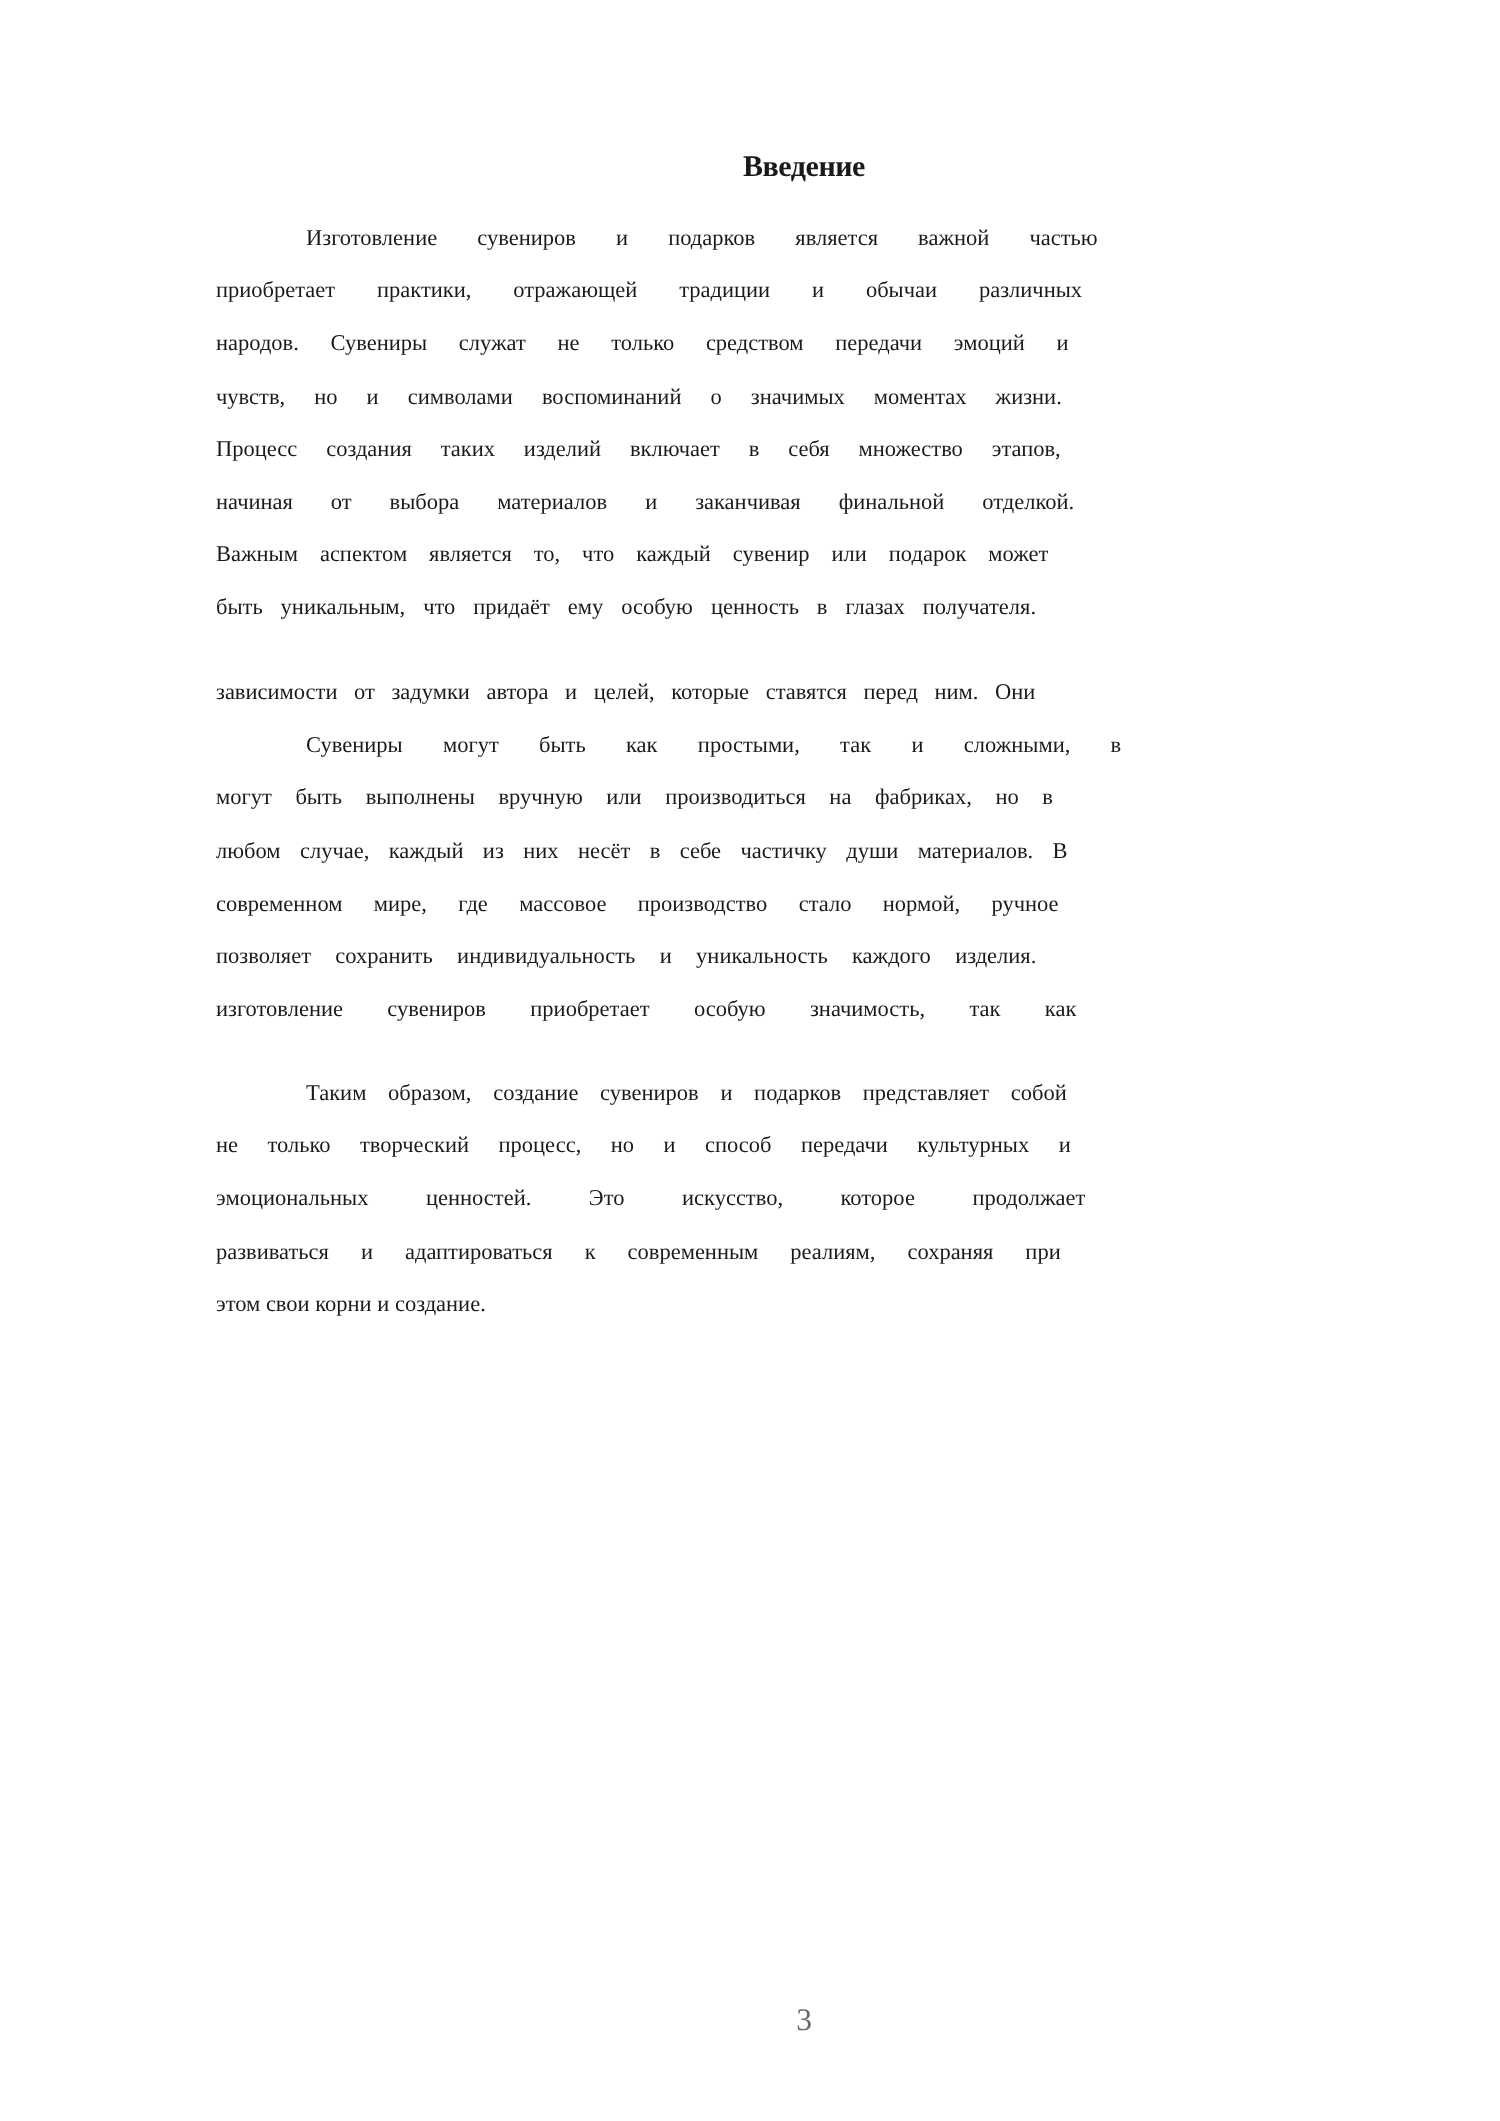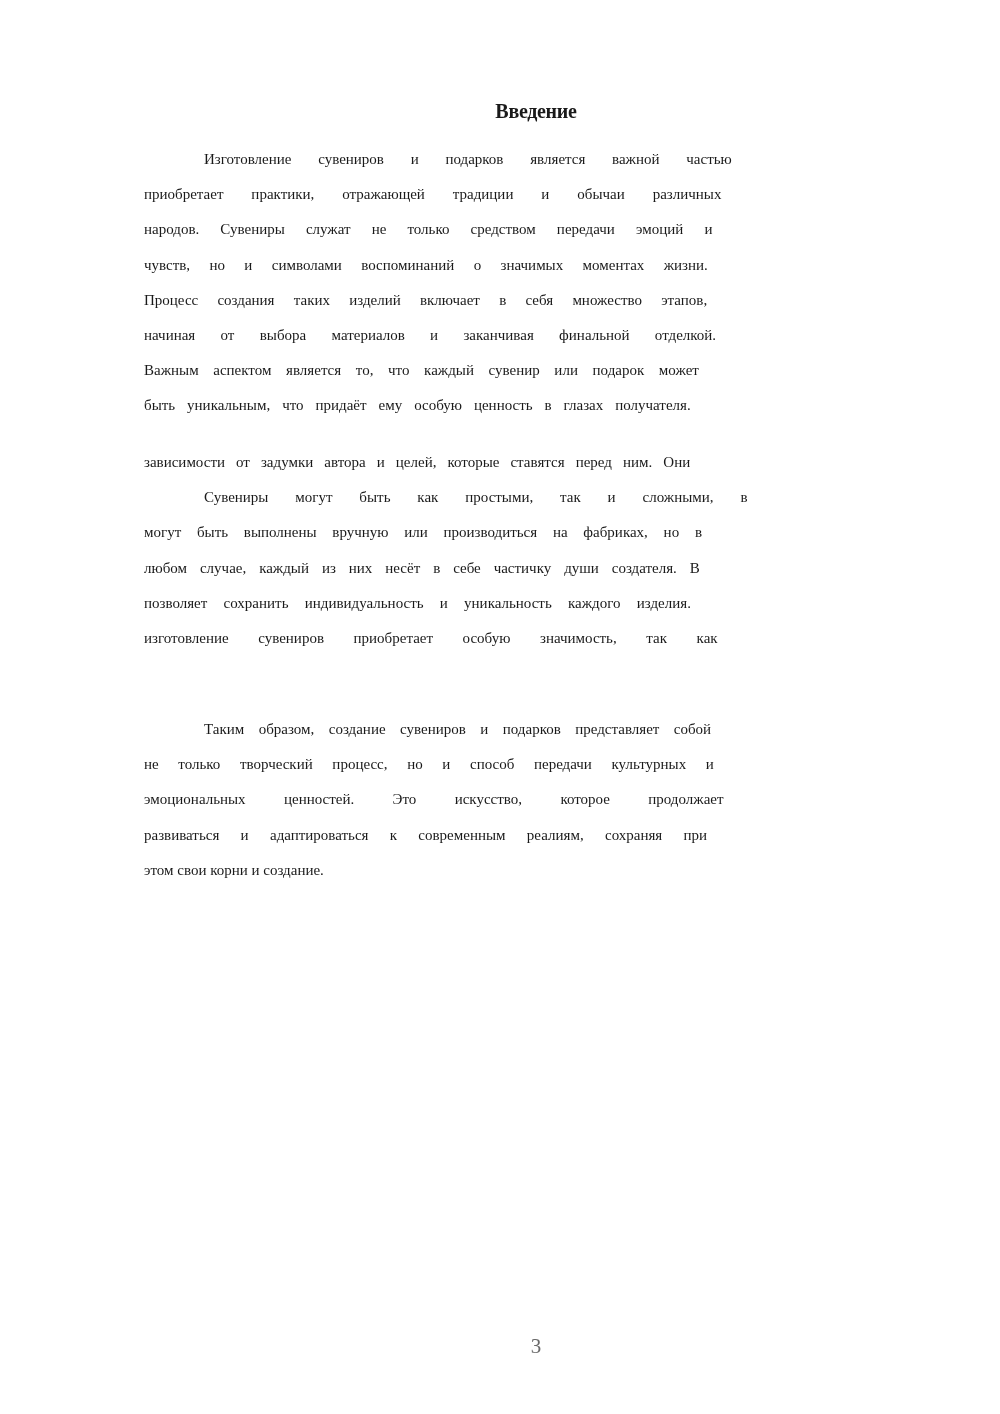--- a/index.html
+++ b/index.html
@@ -83,21 +83,22 @@
     <span class="line" style="white-space: nowrap; word-spacing: 15.5px; text-align-last: left;">Процесс создания таких изделий включает в себя множество этапов,</span>
     <span class="line" style="white-space: nowrap; word-spacing: 21.5714px; text-align-last: left;">начиная от выбора материалов и заканчивая финальной отделкой.</span>
     <span class="line" style="white-space: nowrap; word-spacing: 10.8889px; text-align-last: left;">Важным аспектом является то, что каждый сувенир или подарок может</span>
     <span class="line" style="white-space: nowrap; word-spacing: 8.22222px; text-align-last: left;">быть уникальным, что придаёт ему особую ценность в глазах получателя.</span>
   </div>
 
   <div class="body-text para2">
     <span class="line" style="white-space: nowrap; word-spacing: 7.3px; text-align-last: left;">зависимости от задумки автора и целей, которые ставятся перед ним. Они</span>
     <span class="line indent" style="white-space: nowrap; word-spacing: 23.125px; text-align-last: left;">Сувениры могут быть как простыми, так и сложными, в</span>
     <span class="line" style="white-space: nowrap; word-spacing: 12px; text-align-last: left;">могут быть выполнены вручную или производиться на фабриках, но в</span>
-    <span class="line" style="white-space: nowrap; word-spacing: 9.18182px; text-align-last: left;">любом случае, каждый из них несёт в себе частичку души создателя. В</span>
+    <span class="line" style="white-space: nowrap; word-spacing: 9.18182px; text-align-last: left;">любом случае, каждый из них несёт в себе частичку души материалов. В</span>
+    <span class="line" style="white-space: nowrap; word-spacing: 17.1429px; text-align-last: left;">современном мире, где массовое производство стало нормой, ручное</span>
     <span class="line" style="white-space: nowrap; word-spacing: 12.5px; text-align-last: left;">позволяет сохранить индивидуальность и уникальность каждого изделия.</span>
     <span class="line" style="white-space: nowrap; word-spacing: 25.8333px; text-align-last: left;">изготовление сувениров приобретает особую значимость, так как</span>
   </div>
 
   <div class="body-text para3">
     <span class="line indent" style="white-space: nowrap; word-spacing: 10.7143px; text-align-last: left;">Таким образом, создание сувениров и подарков представляет собой</span>
     <span class="line" style="white-space: nowrap; word-spacing: 15.8889px; text-align-last: left;">не только творческий процесс, но и способ передачи культурных и</span>
     <span class="line" style="white-space: nowrap; word-spacing: 34.6px; text-align-last: left;">эмоциональных ценностей. Это искусство, которое продолжает</span>
     <span class="line" style="white-space: nowrap; word-spacing: 17.5714px; text-align-last: left;">развиваться и адаптироваться к современным реалиям, сохраняя при</span>
     <span class="line last">этом свои корни и создание.</span>

